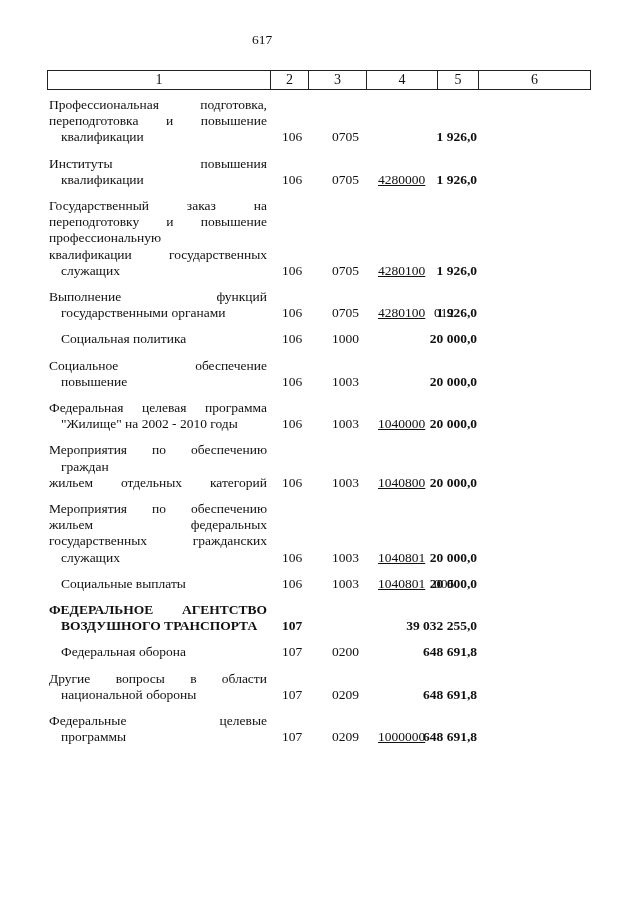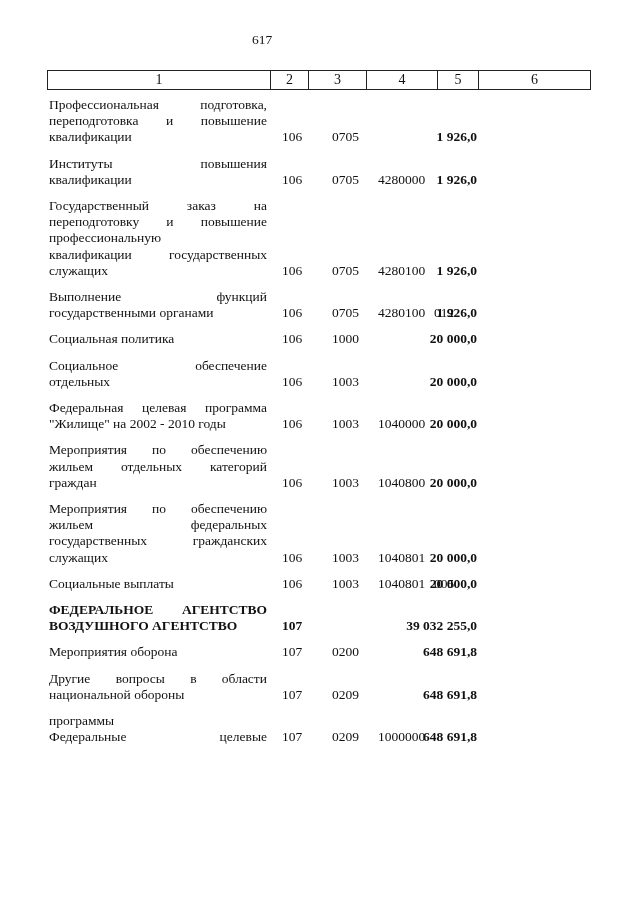--- a/index.html
+++ b/index.html
@@ -10,23 +10,23 @@
   .hdr { position: absolute; top: 70px; left: 47px; width: 544px; height: 20px;
          border: 1px solid #222; box-sizing: border-box; display: flex; }
   .hdr div { border-right: 1px solid #222; text-align: center; font-size: 14px; line-height: 18px; box-sizing: border-box; }
   .hdr div:last-child { border-right: none; }
   .c1 { width: 223px; } .c2 { width: 38px; } .c3 { width: 58px; }
   .c4 { width: 71px; } .c5 { width: 41px; } .c6 { flex: 1; }
   .rows { position: absolute; top: 97px; left: 0; width: 532px; }
   .row { position: relative; font-size: 13.5px; line-height: 16.2px; margin-bottom: 10px; }
   .row .name { width: 218px; margin-left: 49px; text-align: justify; text-align-last: left; }
   .row .name .ln { display: block; text-align: justify; text-align-last: justify; }
-  .row .name .ln.last { text-align-last: left; }
+  .row .name .ln.last { text-align-last: left; margin-left: 12px; }
   .row .v { position: absolute; bottom: 0; }
-  .row .v2 { left: 282px; } .row .v3 { left: 332px; } .row .v4 { left: 378px; }
+  .row .v2 { left: 282px; } .row .v3 { left: 332px; } .row .v4 { left: 378px; text-decoration: underline; }
   .row .v5 { left: 434px; } .row .v6 { right: 55px; text-align: right; font-weight: bold; }
   .bold { font-weight: bold; }
 </style>
 </head>
 <body>
 
 <div class="page-num">617</div>
 
 <div class="hdr">
   <div class="c1">1</div>
@@ -92,21 +92,21 @@
       </div>
       <span class="v v2">106</span>
       <span class="v v3">1000</span>
       <span class="v v4"></span>
       <span class="v v5"></span>
       <span class="v v6">20 000,0</span>
     </div>
     <div class="row">
       <div class="name">
         <span class="ln">Социальное обеспечение</span>
-        <span class="ln last">отдельных</span>
+        <span class="ln last">повышение</span>
       </div>
       <span class="v v2">106</span>
       <span class="v v3">1003</span>
       <span class="v v4"></span>
       <span class="v v5"></span>
       <span class="v v6">20 000,0</span>
     </div>
     <div class="row">
       <div class="name">
         <span class="ln">Федеральная целевая программа</span>
@@ -114,22 +114,22 @@
       </div>
       <span class="v v2">106</span>
       <span class="v v3">1003</span>
       <span class="v v4">1040000</span>
       <span class="v v5"></span>
       <span class="v v6">20 000,0</span>
     </div>
     <div class="row">
       <div class="name">
         <span class="ln">Мероприятия по обеспечению</span>
+        <span class="ln last">граждан</span>
         <span class="ln">жильем отдельных категорий</span>
-        <span class="ln last">граждан</span>
       </div>
       <span class="v v2">106</span>
       <span class="v v3">1003</span>
       <span class="v v4">1040800</span>
       <span class="v v5"></span>
       <span class="v v6">20 000,0</span>
     </div>
     <div class="row">
       <div class="name">
         <span class="ln">Мероприятия по обеспечению</span>
@@ -149,53 +149,53 @@
       </div>
       <span class="v v2">106</span>
       <span class="v v3">1003</span>
       <span class="v v4">1040801</span>
       <span class="v v5">005</span>
       <span class="v v6">20 000,0</span>
     </div>
     <div class="row bold">
       <div class="name">
         <span class="ln">ФЕДЕРАЛЬНОЕ АГЕНТСТВО</span>
-        <span class="ln last">ВОЗДУШНОГО АГЕНТСТВО</span>
+        <span class="ln last">ВОЗДУШНОГО ТРАНСПОРТА</span>
       </div>
       <span class="v v2">107</span>
       <span class="v v3"></span>
       <span class="v v4"></span>
       <span class="v v5"></span>
       <span class="v v6">39 032 255,0</span>
     </div>
     <div class="row">
       <div class="name">
-        <span class="ln last">Мероприятия оборона</span>
+        <span class="ln last">Федеральная оборона</span>
       </div>
       <span class="v v2">107</span>
       <span class="v v3">0200</span>
       <span class="v v4"></span>
       <span class="v v5"></span>
       <span class="v v6">648 691,8</span>
     </div>
     <div class="row">
       <div class="name">
         <span class="ln">Другие вопросы в области</span>
         <span class="ln last">национальной обороны</span>
       </div>
       <span class="v v2">107</span>
       <span class="v v3">0209</span>
       <span class="v v4"></span>
       <span class="v v5"></span>
       <span class="v v6">648 691,8</span>
     </div>
     <div class="row">
       <div class="name">
+        <span class="ln">Федеральные целевые</span>
         <span class="ln last">программы</span>
-        <span class="ln">Федеральные целевые</span>
       </div>
       <span class="v v2">107</span>
       <span class="v v3">0209</span>
       <span class="v v4">1000000</span>
       <span class="v v5"></span>
       <span class="v v6">648 691,8</span>
     </div>
   </div>
 
 </body></html>

